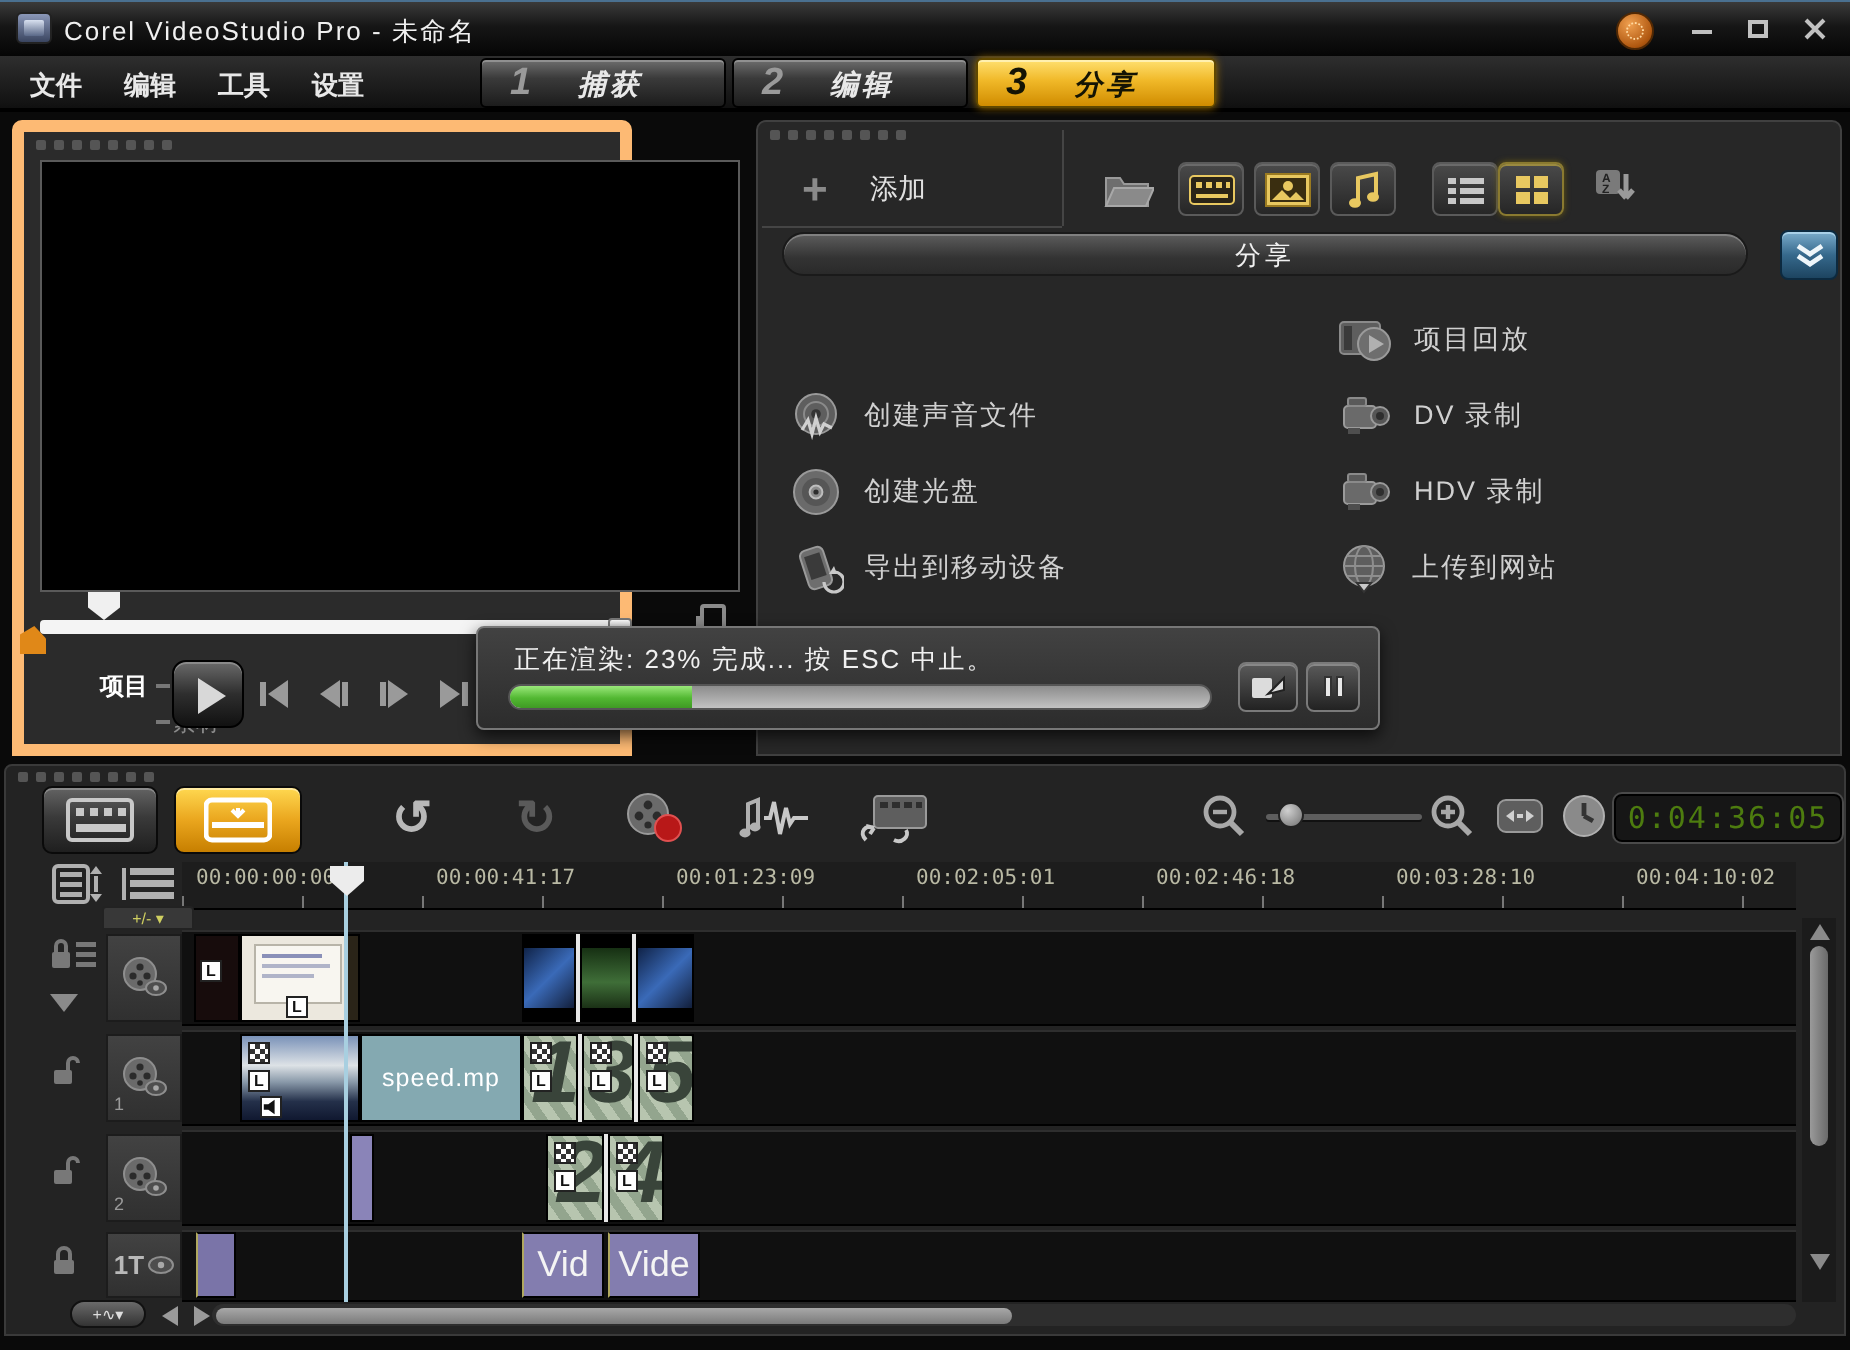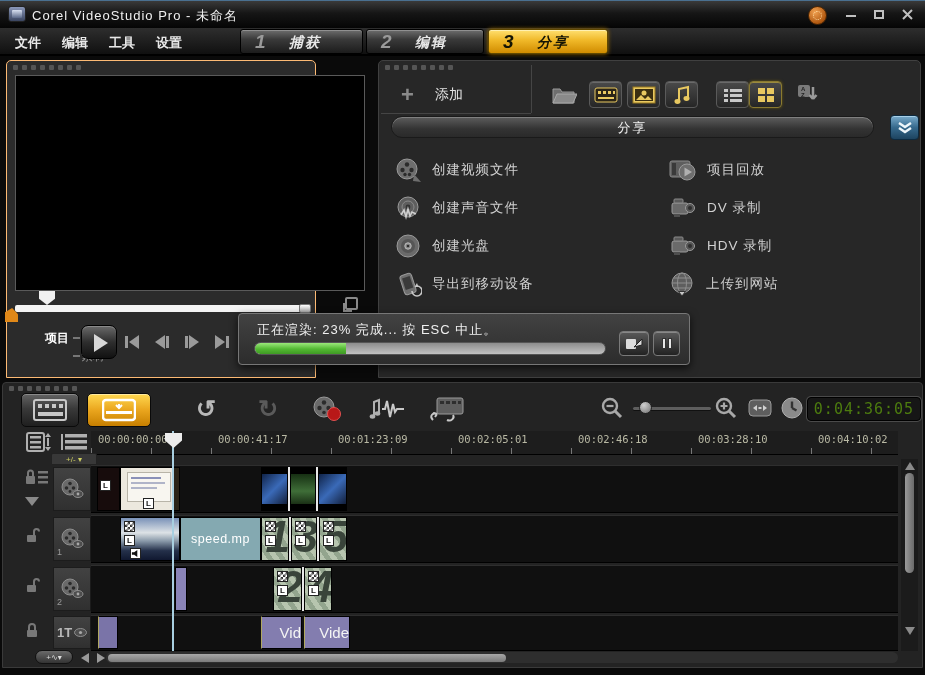--- a/index.html
+++ b/index.html
@@ -37,21 +37,21 @@
   .step-tab .num { position:absolute; left:14px; top:1px; font-size:19px; font-style:italic;
     font-weight:bold; color:#9a9a9a; }
   .step-tab .lbl { position:absolute; left:48px; top:4px; font-size:14px; font-style:italic;
     font-weight:bold; color:#e8e8e8; letter-spacing:2px;}
   .step-tab.active { background:linear-gradient(180deg,#ffe070 0%,#f0b828 45%,#d08c00 100%);
     box-shadow:inset 0 1px 0 #fff0b0, 0 0 4px #a07000; border-color:#604800;}
   .step-tab.active .num, .step-tab.active .lbl { color:#141404; }
 
   
   #preview-panel { left:6px; top:60px; width:310px; height:318px; background:#2b2b2b;
-    border-radius:5px 5px 0 0; border:1px solid #fdba74; }
+    border-radius:5px 5px 0 0; border:6px solid #fdba74; }
   #library-panel { left:378px; top:60px; width:543px; height:318px; background:#272727;
     border-radius:5px 5px 0 0; border:1px solid #404040;}
   .sprockets { height:5px; display:flex; gap:4px; }
   .sprockets b { width:5px; height:5px; background:#555; border-radius:1px; }
 
   #video-display { left:8px; top:14px; width:350px; height:216px; background:#000;
     border:1px solid #5a5a5a; }
   #scrub-track { left:8px; top:244px; width:292px; height:7px; background:#f4f4f4;
     border-radius:2px; }
   #scrub-knob { left:292px; top:243px; width:12px; height:9px; background:linear-gradient(180deg,#fff,#aaa);
@@ -161,22 +161,22 @@
   .track-head { position:absolute; left:50px; width:38px; background:linear-gradient(180deg,#424242,#303030);
     border:1px solid #1c1c1c; display:flex; align-items:center; justify-content:center; cursor:pointer;}
   .t-num { position:absolute; left:3px; bottom:3px; color:#9a9a9a; font-size:9px;}
   .gutter-ic { position:absolute; left:22px; cursor:pointer;}
   .clip { position:absolute; overflow:hidden; cursor:pointer; border:1px solid #000;}
   .clip-teal { background:#84a9b1; color:#fff; font-size:12.5px; display:flex;
     align-items:center; justify-content:center; letter-spacing:.5px;}
   .clip-green { background:repeating-linear-gradient(55deg,#b7c5af 0 5px,#93a58e 5px 10px);}
   .clip-green .digit { position:absolute; right:-2px; top:-6px; font-size:44px; font-weight:bold;
     color:#39443a; font-style:italic;}
-  .clip-purple { background:#837daf; border-left:1px solid #b0a860; color:#f4f4f4; font-size:15px;
-    display:flex; align-items:center; justify-content:flex-end;}
+  .clip-purple { background:#837daf; border-left:1px solid #b0a860; color:#f4f4f4; font-size:18px;
+    display:flex; align-items:center; justify-content:center;}
   .thumb-blue { background:linear-gradient(135deg,#071430 0%,#3a6ab8 50%,#0a0f20 100%);}
   .thumb-green { background:linear-gradient(180deg,#081a06 0%,#3f6e38 55%,#0a1406 100%);}
   .letterbox { position:absolute; left:0; width:100%; height:6px; background:#000;}
   .badge { position:absolute; width:11px; height:11px; background:#fff; border:1px solid #222;
     font-size:8px; font-weight:bold; color:#111; text-align:center; line-height:10px;}
   .badge.checker { background-image:
       linear-gradient(45deg,#333 25%,transparent 25%,transparent 75%,#333 75%),
       linear-gradient(45deg,#333 25%,transparent 25%,transparent 75%,#333 75%);
     background-size:5px 5px; background-position:0 0,2.5px 2.5px; background-color:#fff;}
   .wsep { position:absolute; width:2px; background:#e8e8e8; z-index:5;}
@@ -355,32 +355,20 @@
         </svg>
     </div>
 
     <div id="gallery-header" class="abs">分享</div>
     <div id="collapse-btn" class="abs">
       <svg width="16" height="14" viewBox="0 0 16 14">
           <path d="M2 2 L8 6 L14 2 M2 7 L8 11 L14 7" stroke="#eef6fa" stroke-width="2.4" fill="none"></path>
         </svg>
     </div>
 
-    <div class="share-item" style="left:16px;top:94px">
-      <svg width="27" height="27" viewBox="0 0 27 27">
-          <circle cx="12" cy="12" r="10" fill="#6e6e6e" stroke="#9a9a9a"></circle>
-          <circle cx="12" cy="7.5" r="2.2" fill="#2b2b2b"></circle>
-          <circle cx="7.5" cy="13" r="2.2" fill="#2b2b2b"></circle>
-          <circle cx="16.5" cy="13" r="2.2" fill="#2b2b2b"></circle>
-          <circle cx="10" cy="17.5" r="1.7" fill="#2b2b2b"></circle>
-          <circle cx="14.5" cy="17.5" r="1.7" fill="#2b2b2b"></circle>
-          <path d="M19 17 L26 25 L18 24 Z" fill="#6e6e6e"></path>
-        </svg>
-      <span class="s-lbl">创建视频文件</span>
-    </div>
     <div class="share-item" style="left:16px;top:132px">
       <svg width="27" height="27" viewBox="0 0 27 27">
           <circle cx="13" cy="12" r="10" fill="#5e5e5e" stroke="#9a9a9a"></circle>
           <circle cx="13" cy="12" r="6" fill="none" stroke="#8a8a8a"></circle>
           <circle cx="13" cy="12" r="2.4" fill="#333"></circle>
           <path d="M6 20 L9 15 L11 22 L13 14 L15 21 L17 17 L21 19" stroke="#d0d0d0" stroke-width="1.6" fill="none"></path>
         </svg>
       <span class="s-lbl">创建声音文件</span>
     </div>
     <div class="share-item" style="left:16px;top:170px">

